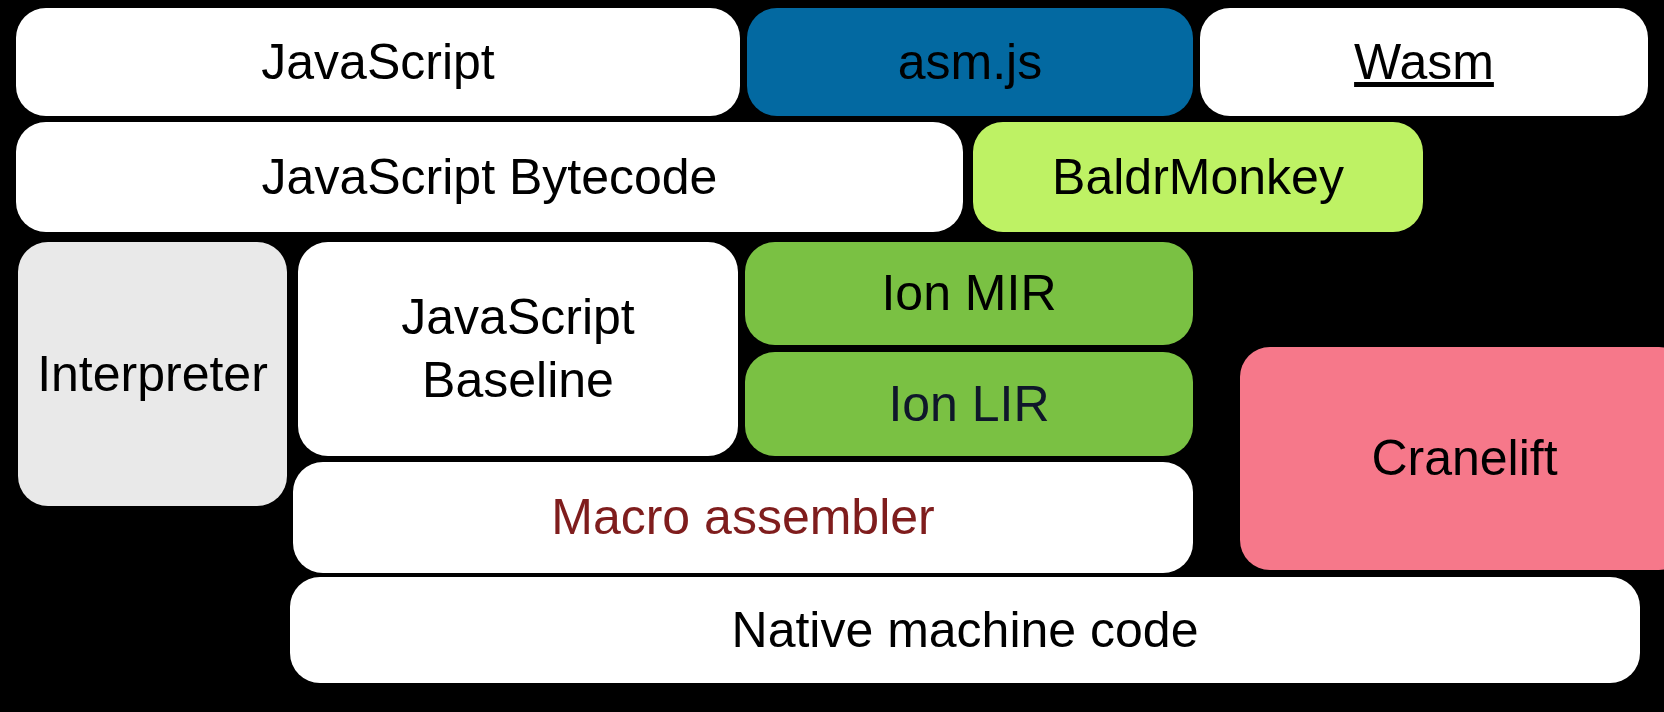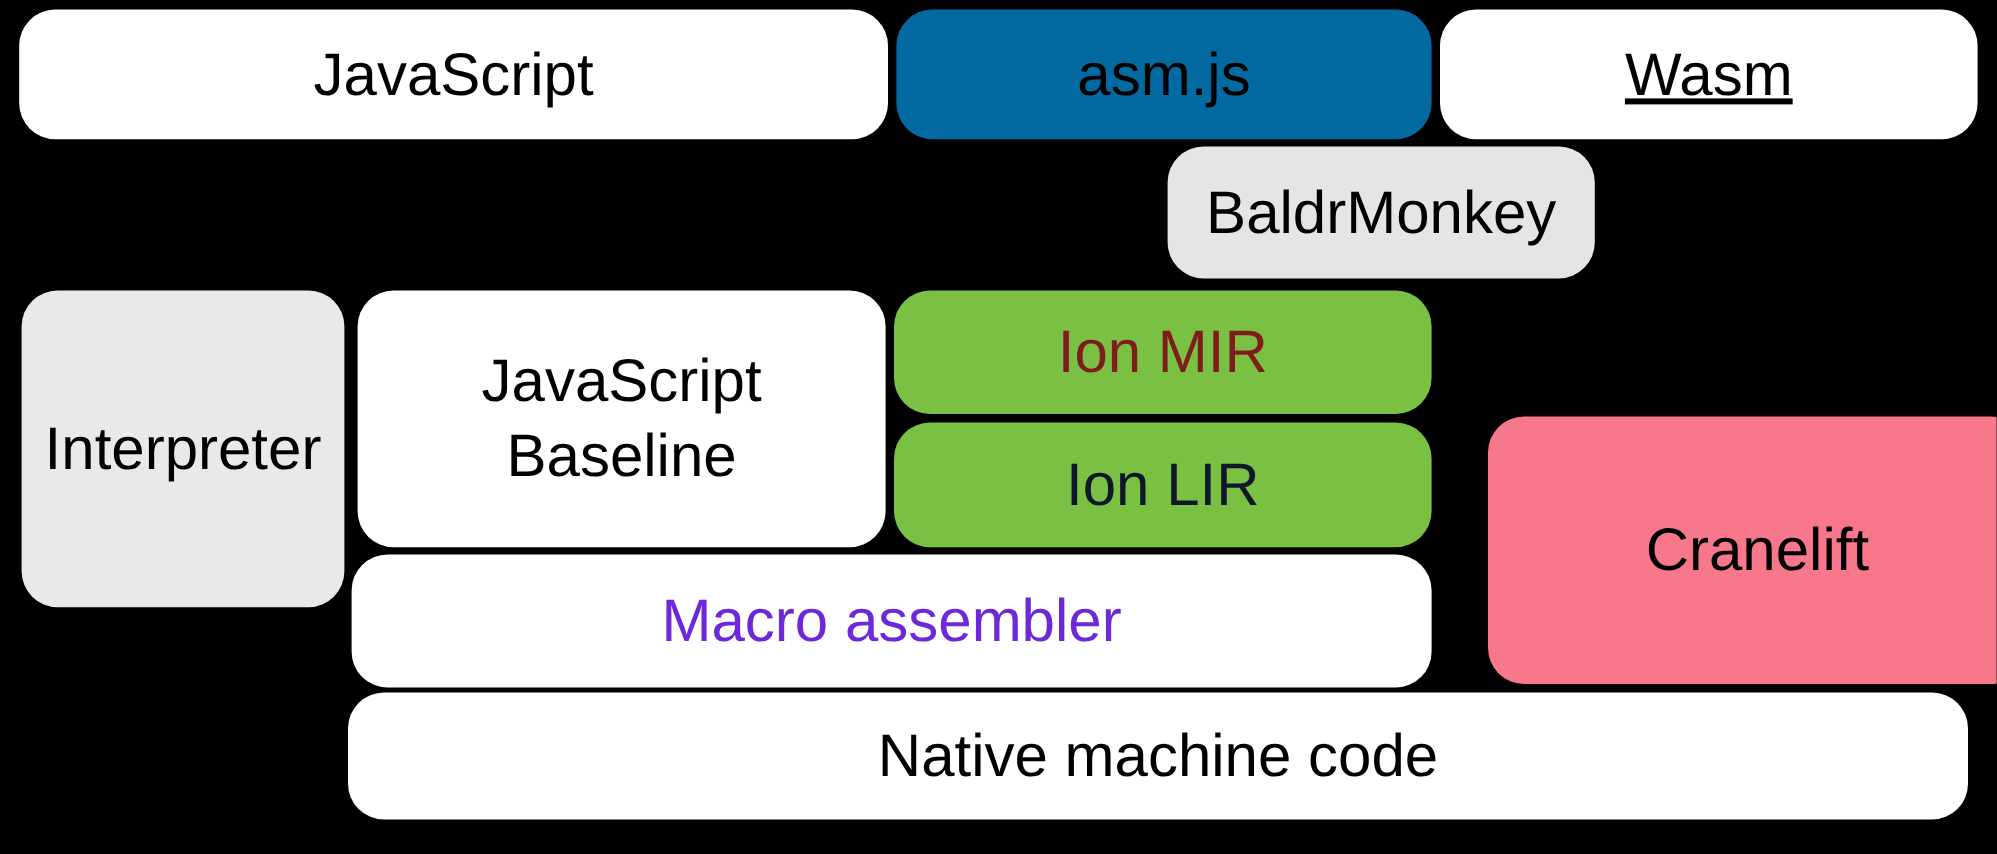--- a/index.html
+++ b/index.html
@@ -38,38 +38,41 @@
 <div id="diagram" style="background: rgb(0, 0, 0); border-radius: 17px;">
     <div class="box" style="left: 16px; top: 8px; width: 724px; height: 108px; background: rgb(255, 255, 255);">
       <span class="label" style="color: rgb(0, 0, 0);">JavaScript</span>
     </div>
     <div class="box" style="left: 747px; top: 8px; width: 446px; height: 108px; background: #0369a1;">
       <span class="label" style="color: rgb(0, 0, 0);">asm.js</span>
     </div>
     <div class="box" style="left: 1200px; top: 8px; width: 448px; height: 108px; background: rgb(255, 255, 255); text-decoration: underline;">
       <span class="label" style="color: rgb(0, 0, 0);">Wasm</span>
     </div>
-    <div class="box" style="left: 973px; top: 122px; width: 356px; height: 110px; background: #e5e5e5;">
+    <div class="box" style="left: 16px; top: 122px; width: 947px; height: 110px; background: rgb(255, 255, 255);">
+      <span class="label" style="color: rgb(0, 0, 0);">JavaScript Bytecode</span>
+    </div>
+    <div class="box" style="left: 973px; top: 122px; width: 450px; height: 110px; background: #bef264;">
       <span class="label" style="color: rgb(0, 0, 0);">BaldrMonkey</span>
     </div>
     <div class="box" style="left: 18px; top: 242px; width: 269px; height: 264px; background: rgb(233, 233, 233);">
       <span class="label" style="color: rgb(0, 0, 0);">Interpreter</span>
     </div>
     <div class="box" style="left: 298px; top: 242px; width: 440px; height: 214px; background: rgb(255, 255, 255);">
       <span class="label" style="color: rgb(0, 0, 0);">JavaScript
 Baseline</span>
     </div>
     <div class="box" style="left: 745px; top: 242px; width: 448px; height: 103px; background: rgb(122, 193, 67);">
-      <span class="label" style="color: #7f1d1d;">Ion MIR</span>
+      <span class="label" style="color: #000000;">Ion MIR</span>
     </div>
     <div class="box" style="left: 745px; top: 352px; width: 448px; height: 104px; background: rgb(122, 193, 67);">
       <span class="label" style="color: #0f172a;">Ion LIR</span>
     </div>
     <div class="box" style="left: 1200px; top: 347px; width: 449px; height: 223px; background: rgb(246, 120, 138); margin-left: 40px;">
       <span class="label" style="color: rgb(0, 0, 0);">Cranelift</span>
     </div>
     <div class="box" style="left: 293px; top: 462px; width: 900px; height: 111px; background: rgb(255, 255, 255);">
-      <span class="label" style="color: #6d28d9;">Macro assembler</span>
+      <span class="label" style="color: #7f1d1d;">Macro assembler</span>
     </div>
     <div class="box" style="left: 290px; top: 577px; width: 1350px; height: 106px; background: rgb(255, 255, 255);">
       <span class="label" style="color: rgb(0, 0, 0);">Native machine code</span>
     </div>
   </div>
 
 </body></html>

